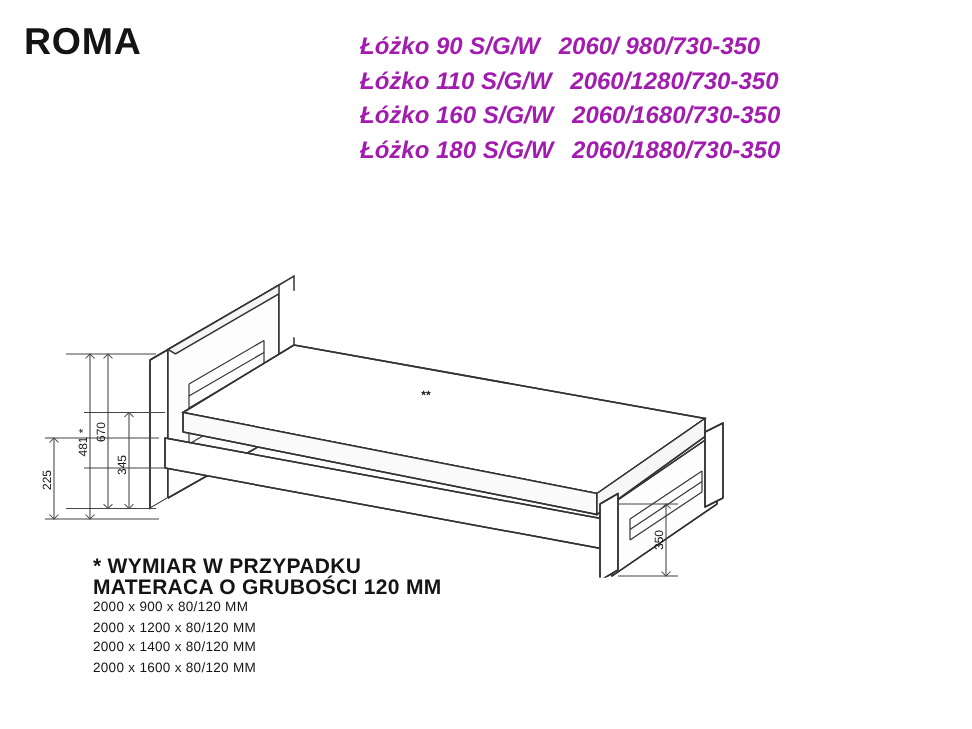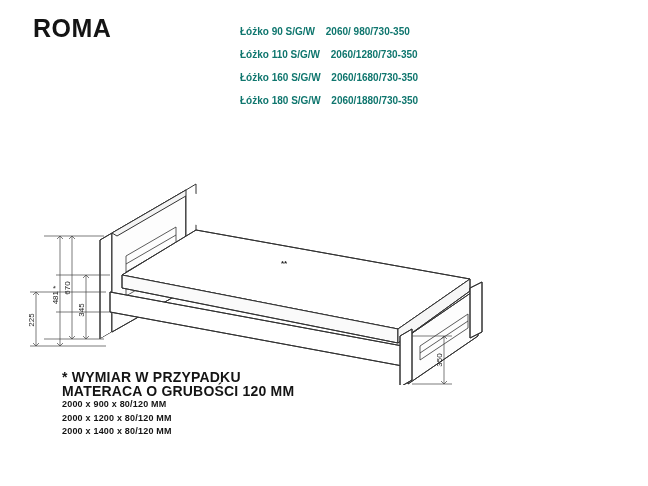--- a/index.html
+++ b/index.html
@@ -18,42 +18,43 @@
   .page {
     position: absolute;
     inset: 0;
     width: 648px;
     height: 486px;
   }
 
   
   #product-title {
     position: absolute;
-    left: 33px;
+    left: 16px;
     top: 14px;
     font-size: 25px;
     font-weight: bold;
     letter-spacing: 0.5px;
     color: #141414;
     font-family: "Liberation Sans", sans-serif;
   }
 
   
   #spec-list {
     position: absolute;
     left: 240px;
     top: 22px;
     width: 400px;
   }
   .spec-row {
-    font-size: 10px;
+    font-size: 16px;
     font-weight: bold;
+    font-style: italic;
     line-height: 19px;
     white-space: nowrap;
-    color: #0f766e;
+    color: #a21caf;
     margin-bottom: 4px;
   }
   .spec-name { display: inline; }
   .spec-dims { display: inline; padding-left: 8px; }
 
   
   #drawing {
     position: absolute;
     left: 0;
     top: 140px;
@@ -71,21 +72,21 @@
   .note-line {
     font-size: 14px;
     font-weight: bold;
     line-height: 13.5px;
     color: #141414;
     letter-spacing: 0.2px;
     white-space: nowrap;
   }
   .note-small {
     font-size: 9px;
-    font-weight: bold;
+    font-weight: normal;
     line-height: 13.5px;
     color: #141414;
     letter-spacing: 0.2px;
     white-space: nowrap;
   }
   .dim-text {
     font-size: 8px;
     fill: #1a1a1a;
     font-family: "Liberation Sans", sans-serif;
   }
@@ -266,15 +267,16 @@
       </g>
     </svg>
   </div>
 
   <div id="notes">
     <div class="note-line">* WYMIAR W PRZYPADKU</div>
     <div class="note-line">MATERACA O GRUBOŚCI 120 MM</div>
     <div class="note-small">2000 x 900 x 80/120 MM</div>
     <div class="note-small">2000 x 1200 x 80/120 MM</div>
     <div class="note-small">2000 x 1400 x 80/120 MM</div>
+    <div class="note-small">2000 x 1600 x 80/120 MM</div>
   </div>
 
 </div>
 
 </body></html>

